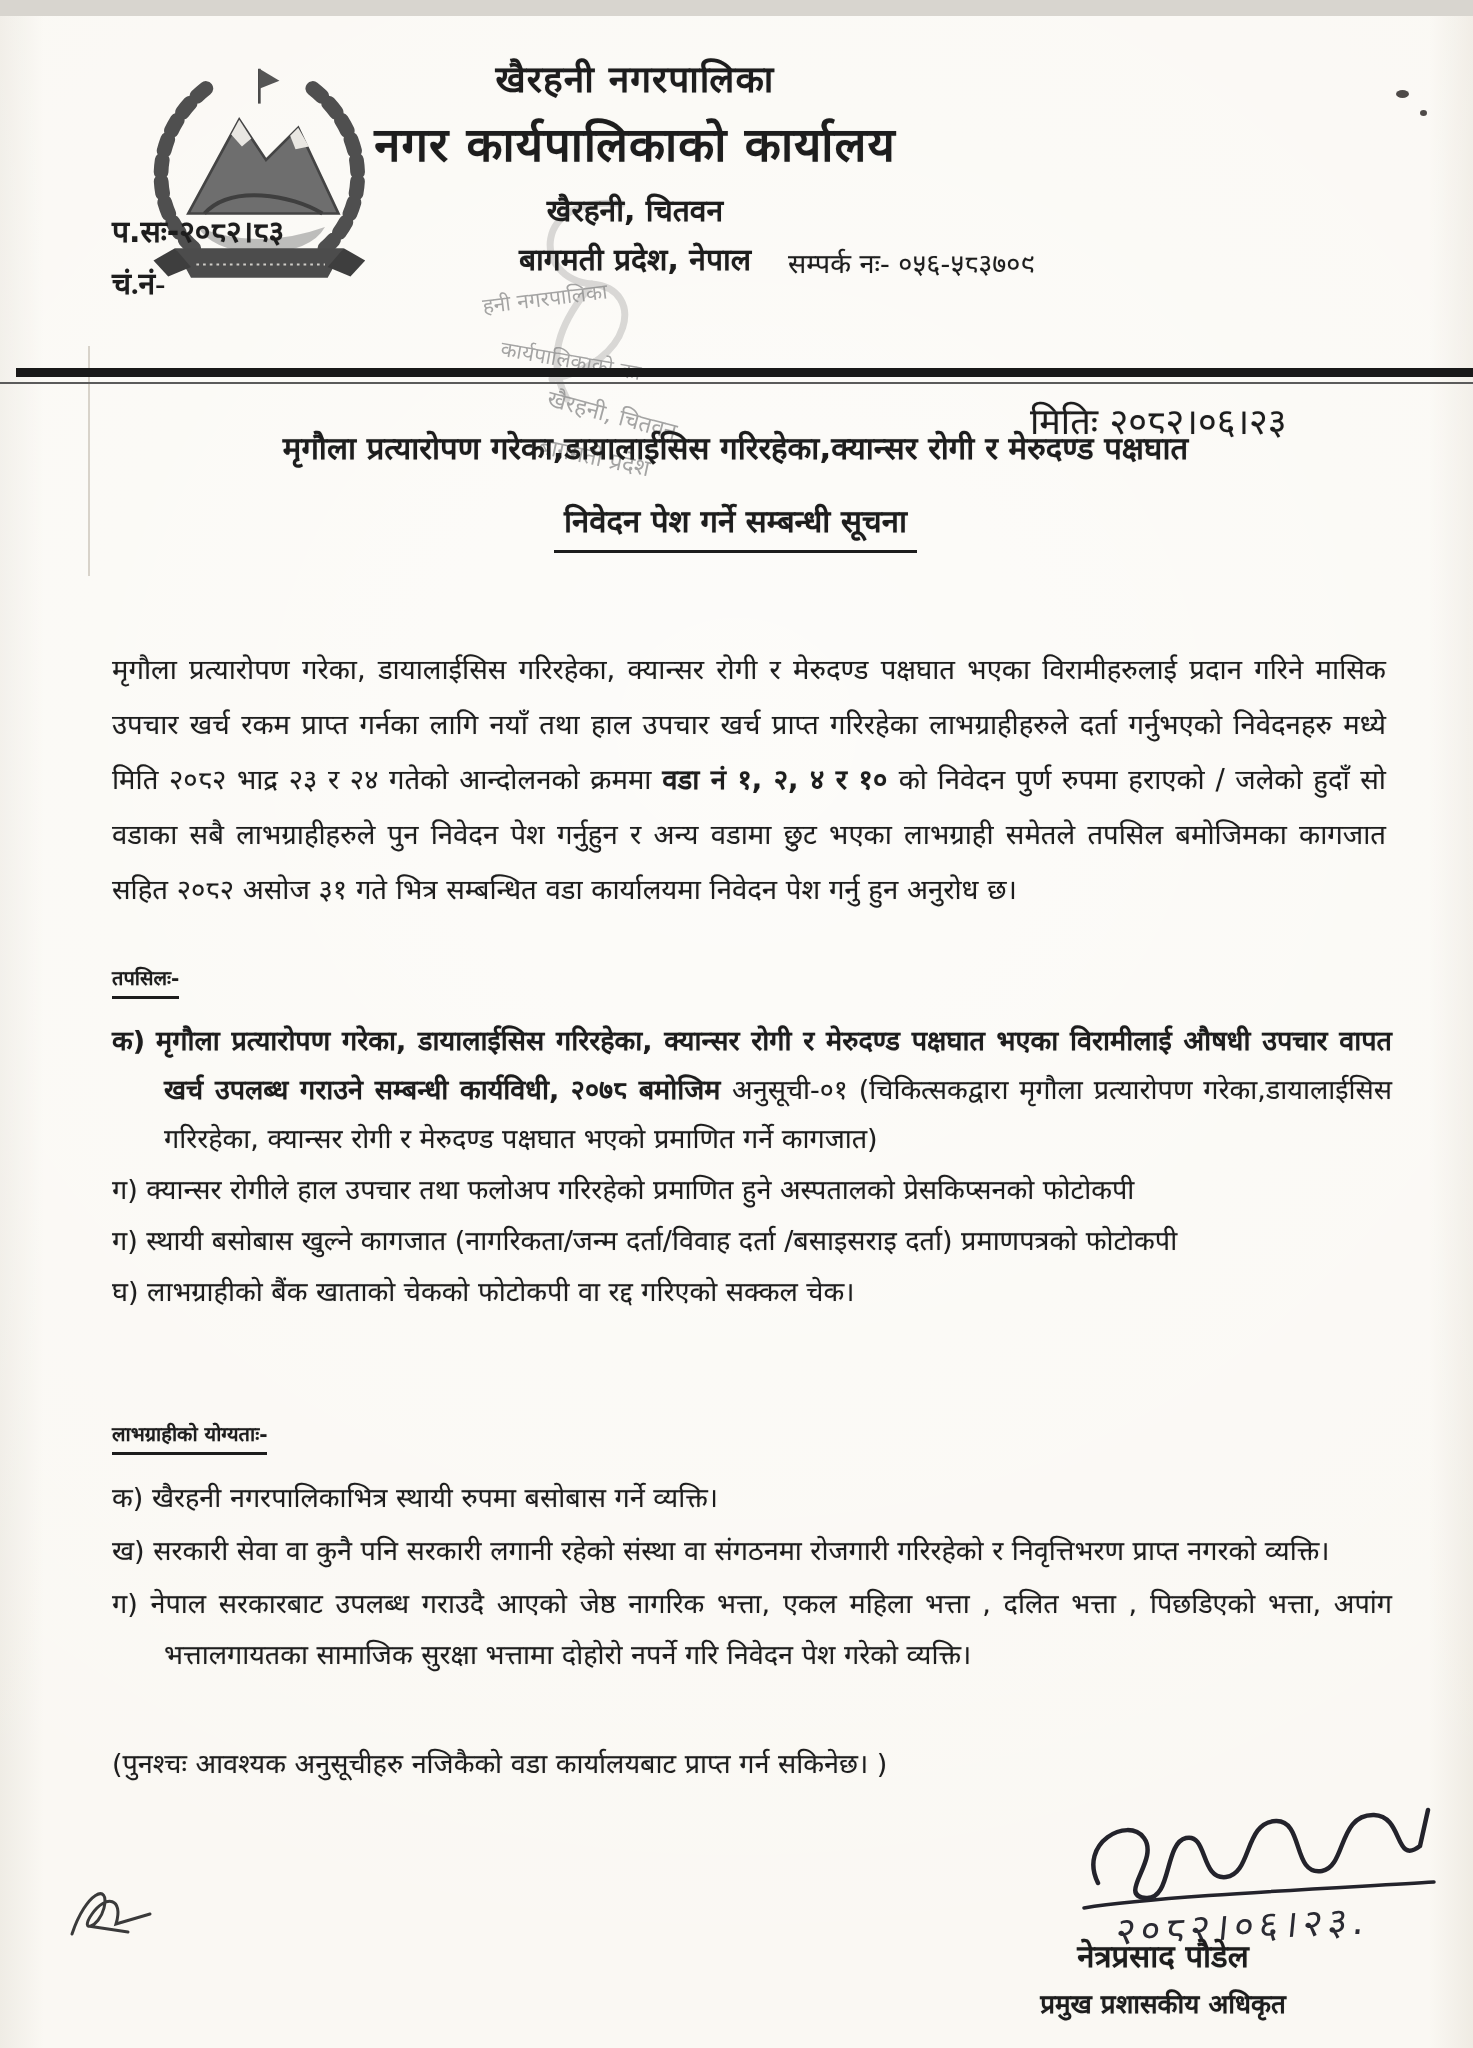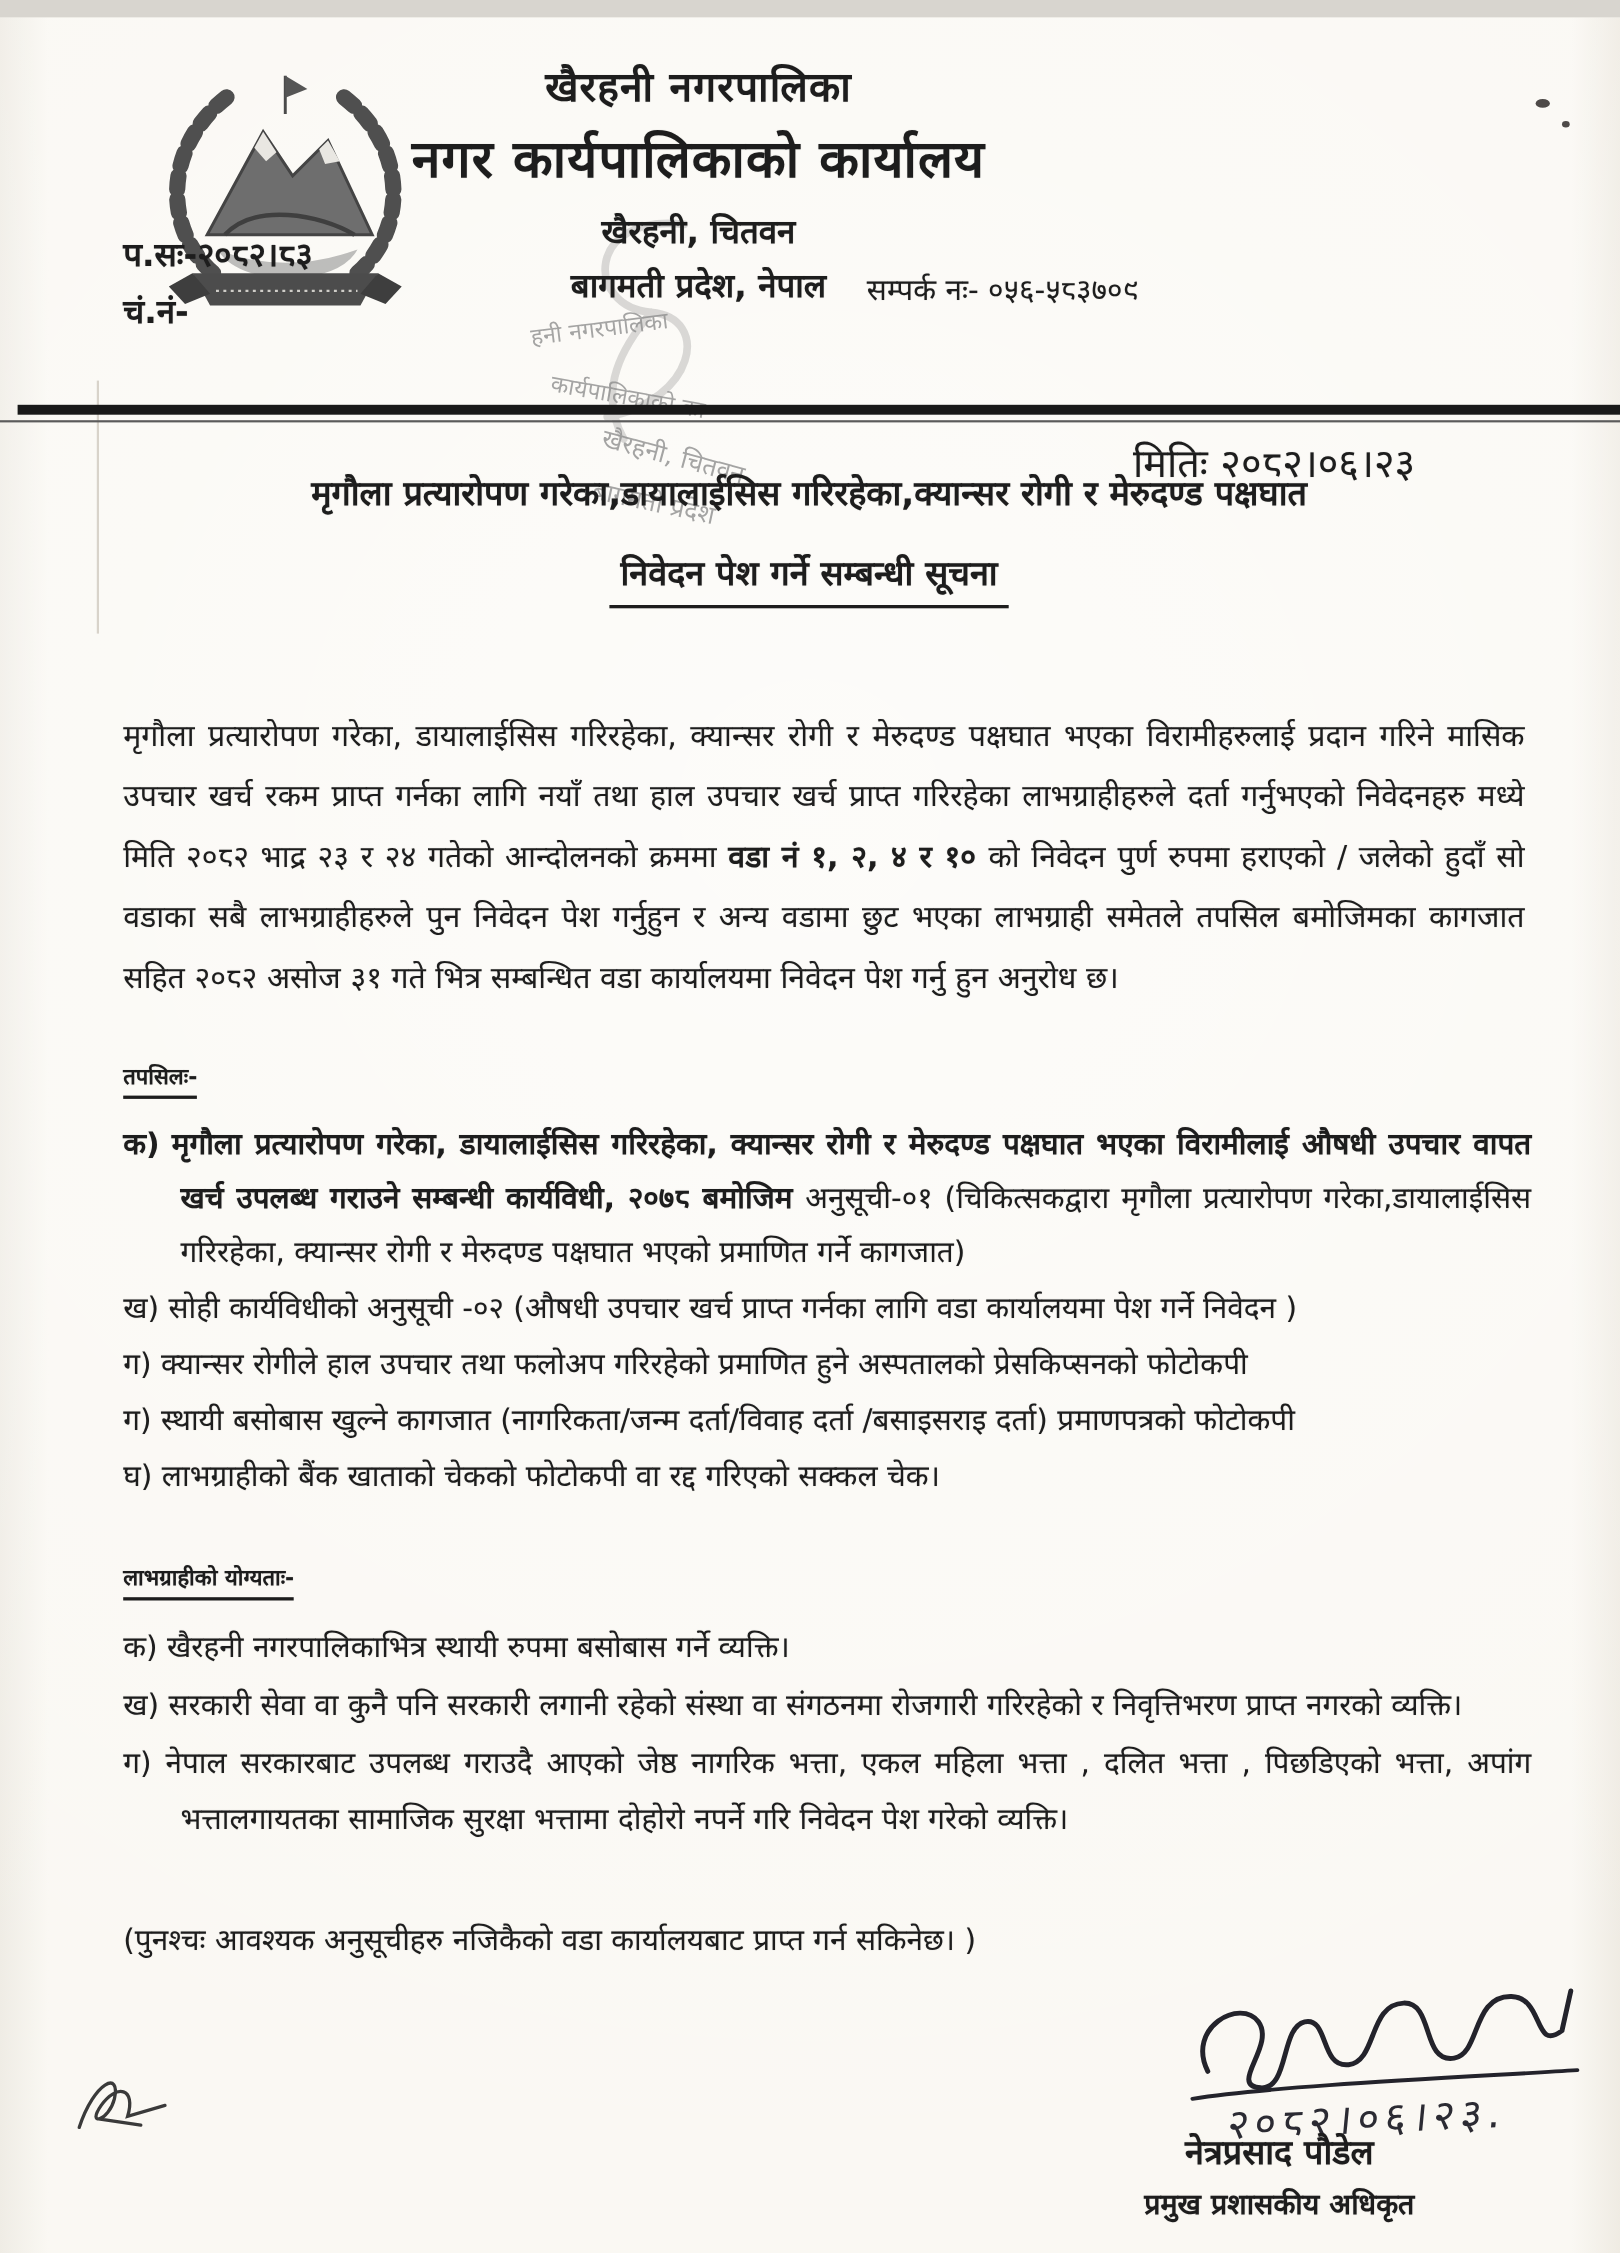--- a/index.html
+++ b/index.html
@@ -14,21 +14,21 @@
   }
   .abs{position:absolute;}
   .ink{text-shadow:0 0 1px rgba(35,35,35,.25);}
   
   .header-text{left:230px;top:36px;width:810px;text-align:center;z-index:3;}
   .muni-name{font-size:37px;font-weight:600;letter-spacing:1px;}
   .office-name{font-size:47px;font-weight:800;margin-top:8px;letter-spacing:1px;}
   .place-line{font-size:30px;font-weight:600;margin-top:14px;}
   .province-line{font-size:30px;font-weight:600;margin-top:8px;}
   .ref-no{left:112px;top:194px;font-size:30px;font-weight:600;z-index:3;}
-  .ch-no{left:112px;top:246px;font-size:30px;font-weight:600;z-index:3;}
+  .ch-no{left:112px;top:246px;font-size:30px;font-weight:600;z-index:3;font-family:Liberation Serif, serif;}
   .contact{left:788px;top:228px;font-size:27px;font-weight:500;z-index:3;}
   
   .rule-thick{left:16px;right:0;top:352px;height:9px;background:#191919;z-index:2;}
   .rule-thin{left:0;right:0;top:366px;height:2px;background:#5b5b5b;z-index:2;}
   .date-line{left:1030px;top:380px;font-size:36px;font-weight:500;z-index:3;}
   
   .stamp{color:#8f8f8f;opacity:.8;z-index:1;font-weight:500;}
   .stamp-swirl{left:472px;top:168px;z-index:1;opacity:.30;}
   
   .title-block{left:88px;top:410px;width:1295px;text-align:center;z-index:3;}
@@ -116,21 +116,20 @@
     <div class="title-line"><span class="title-underline ink">निवेदन पेश गर्ने सम्बन्धी सूचना</span></div>
   </div>
 
   <div class="abs para ink">
     <span>मृगौला प्रत्यारोपण गरेका, डायालाईसिस गरिरहेका, क्यान्सर रोगी र मेरुदण्ड पक्षघात भएका विरामीहरुलाई प्रदान गरिने मासिक उपचार खर्च रकम प्राप्त गर्नका लागि नयाँ तथा हाल उपचार खर्च प्राप्त गरिरहेका लाभग्राहीहरुले दर्ता गर्नुभएको निवेदनहरु मध्ये मिति २०८२ भाद्र २३ र २४ गतेको आन्दोलनको क्रममा </span><span class="b">वडा नं १, २, ४ र १० </span><span>को निवेदन पुर्ण रुपमा हराएको / जलेको हुदाँ सो वडाका सबै लाभग्राहीहरुले पुन निवेदन पेश गर्नुहुन र अन्य वडामा छुट भएका लाभग्राही समेतले तपसिल बमोजिमका कागजात सहित २०८२ असोज ३१ गते भित्र सम्बन्धित वडा कार्यालयमा निवेदन पेश गर्नु हुन अनुरोध छ।</span>
   </div>
 
   <div class="abs sec-heading h-tapsil"><span class="hu ink">तपसिलः-</span></div>
   <div class="abs list sec1">
     <div class="item ink"><span class="b">क)</span> <span class="b">मृगौला प्रत्यारोपण गरेका, डायालाईसिस गरिरहेका, क्यान्सर रोगी र मेरुदण्ड पक्षघात भएका विरामीलाई औषधी उपचार वापत खर्च उपलब्ध गराउने सम्बन्धी कार्यविधी, २०७८ बमोजिम </span><span>अनुसूची-०१ (चिकित्सकद्वारा मृगौला प्रत्यारोपण गरेका,डायालाईसिस गरिरहेका, क्यान्सर रोगी र मेरुदण्ड पक्षघात भएको प्रमाणित गर्ने कागजात)</span></div>
-    <div class="item ink"><span>ख)</span> <span>सोही कार्यविधीको अनुसूची -०२ (औषधी उपचार खर्च प्राप्त गर्नका लागि वडा कार्यालयमा पेश गर्ने निवेदन )</span></div>
     <div class="item ink"><span>ग)</span> <span>क्यान्सर रोगीले हाल उपचार तथा फलोअप गरिरहेको प्रमाणित हुने अस्पतालको प्रेसकिप्सनको फोटोकपी</span></div>
     <div class="item ink"><span>ग)</span> <span>स्थायी बसोबास खुल्ने कागजात (नागरिकता/जन्म दर्ता/विवाह दर्ता /बसाइसराइ दर्ता) प्रमाणपत्रको फोटोकपी</span></div>
     <div class="item ink"><span>घ)</span> <span>लाभग्राहीको बैंक खाताको चेकको फोटोकपी वा रद्द गरिएको सक्कल चेक।</span></div>
   </div>
 
   <div class="abs sec-heading h-yogyata"><span class="hu ink">लाभग्राहीको योग्यताः-</span></div>
   <div class="abs list sec2">
     <div class="item ink"><span>क)</span> <span>खैरहनी नगरपालिकाभित्र स्थायी रुपमा बसोबास गर्ने व्यक्ति।</span></div>
     <div class="item ink"><span>ख)</span> <span>सरकारी सेवा वा कुनै पनि सरकारी लगानी रहेको संस्था वा संगठनमा रोजगारी गरिरहेको र निवृत्तिभरण प्राप्त नगरको व्यक्ति।</span></div>
     <div class="item ink"><span>ग)</span> <span>नेपाल सरकारबाट उपलब्ध गराउदै आएको जेष्ठ नागरिक भत्ता, एकल महिला भत्ता , दलित भत्ता , पिछडिएको भत्ता, अपांग भत्तालगायतका सामाजिक सुरक्षा भत्तामा दोहोरो नपर्ने गरि निवेदन पेश गरेको व्यक्ति।</span></div>

